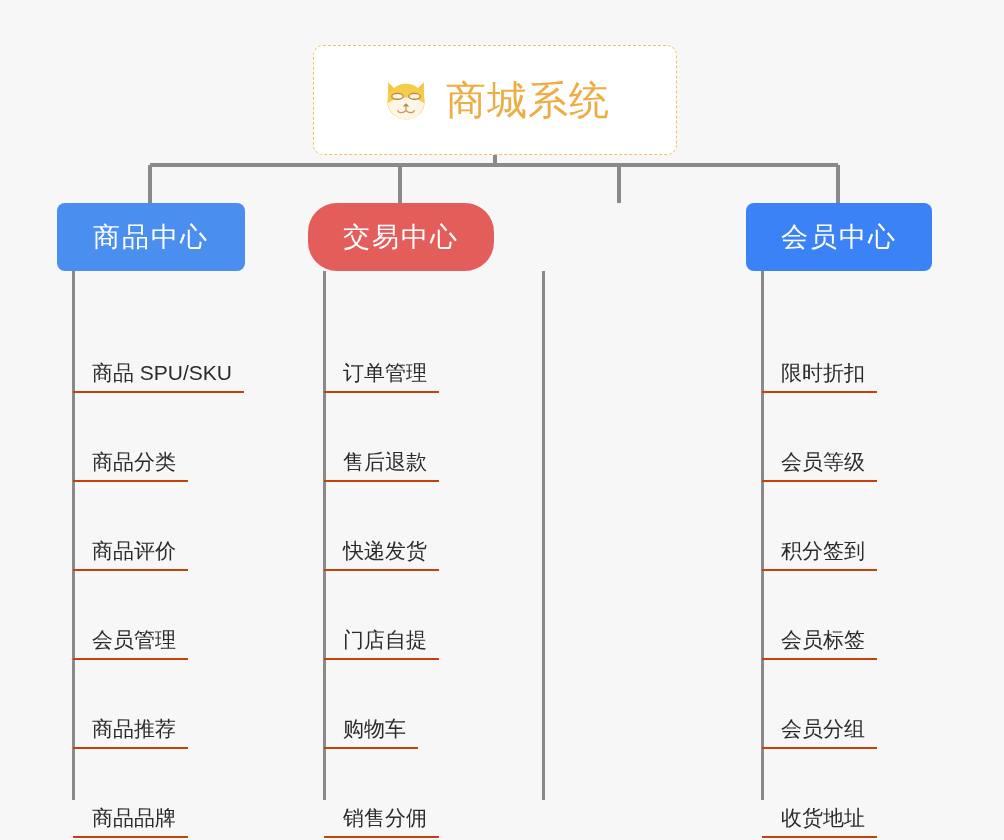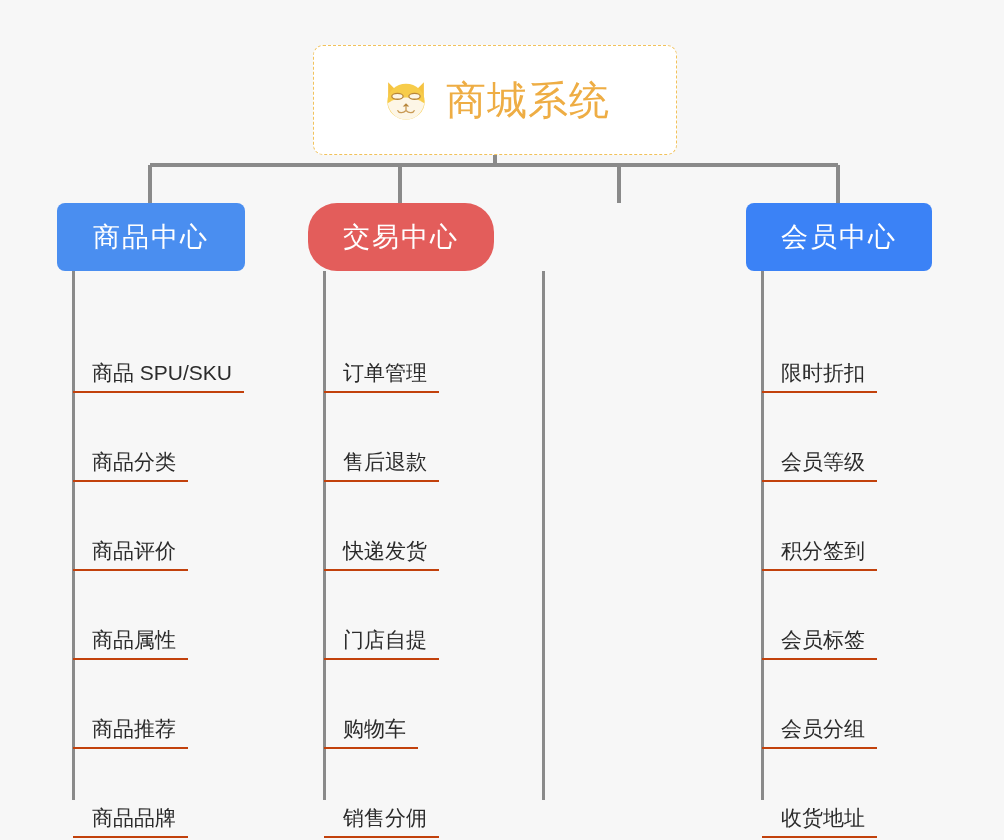--- a/index.html
+++ b/index.html
@@ -153,21 +153,21 @@
       <div class="leaf-item" style="left:16px; top:82px;">
         <span class="leaf-label">商品 SPU/SKU</span>
       </div>
       <div class="leaf-item" style="left:16px; top:171px;">
         <span class="leaf-label">商品分类</span>
       </div>
       <div class="leaf-item" style="left:16px; top:260px;justify-content:flex-end;">
         <span class="leaf-label">商品评价</span>
       </div>
       <div class="leaf-item" style="left:16px; top:349px;">
-        <span class="leaf-label">商品属性</span>
+        <span class="leaf-label">会员管理</span>
       </div>
       <div class="leaf-item" style="left:16px; top:438px;">
         <span class="leaf-label">商品推荐</span>
       </div>
       <div class="leaf-item" style="left:16px; top:527px;">
         <span class="leaf-label">商品品牌</span>
       </div>
     </div>
   </div>
 

